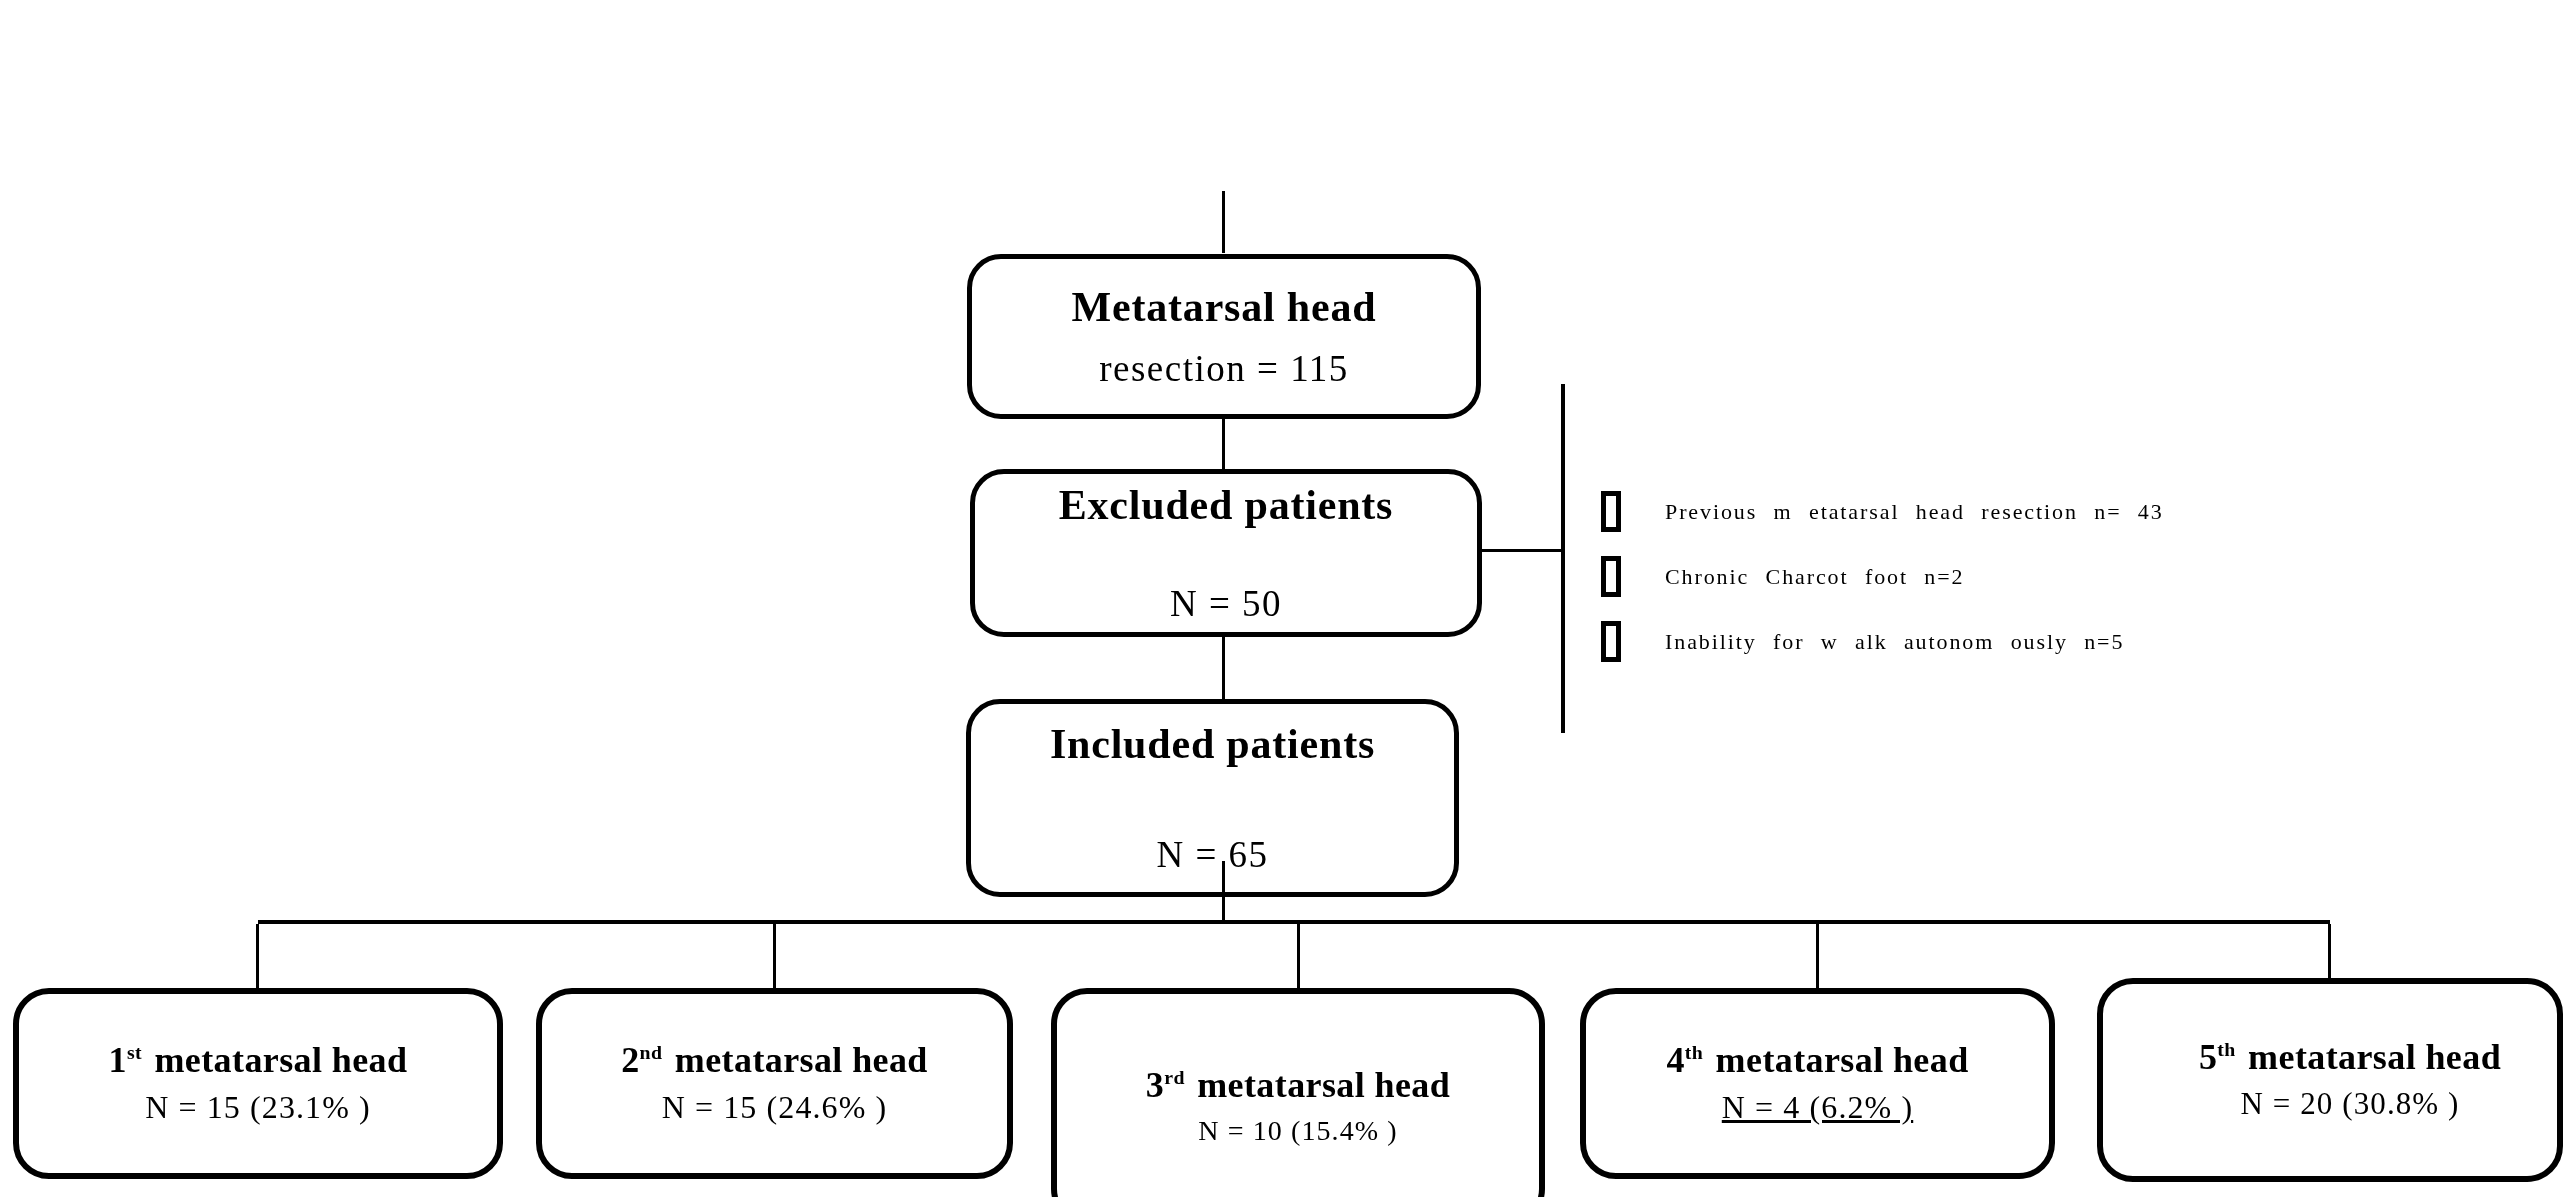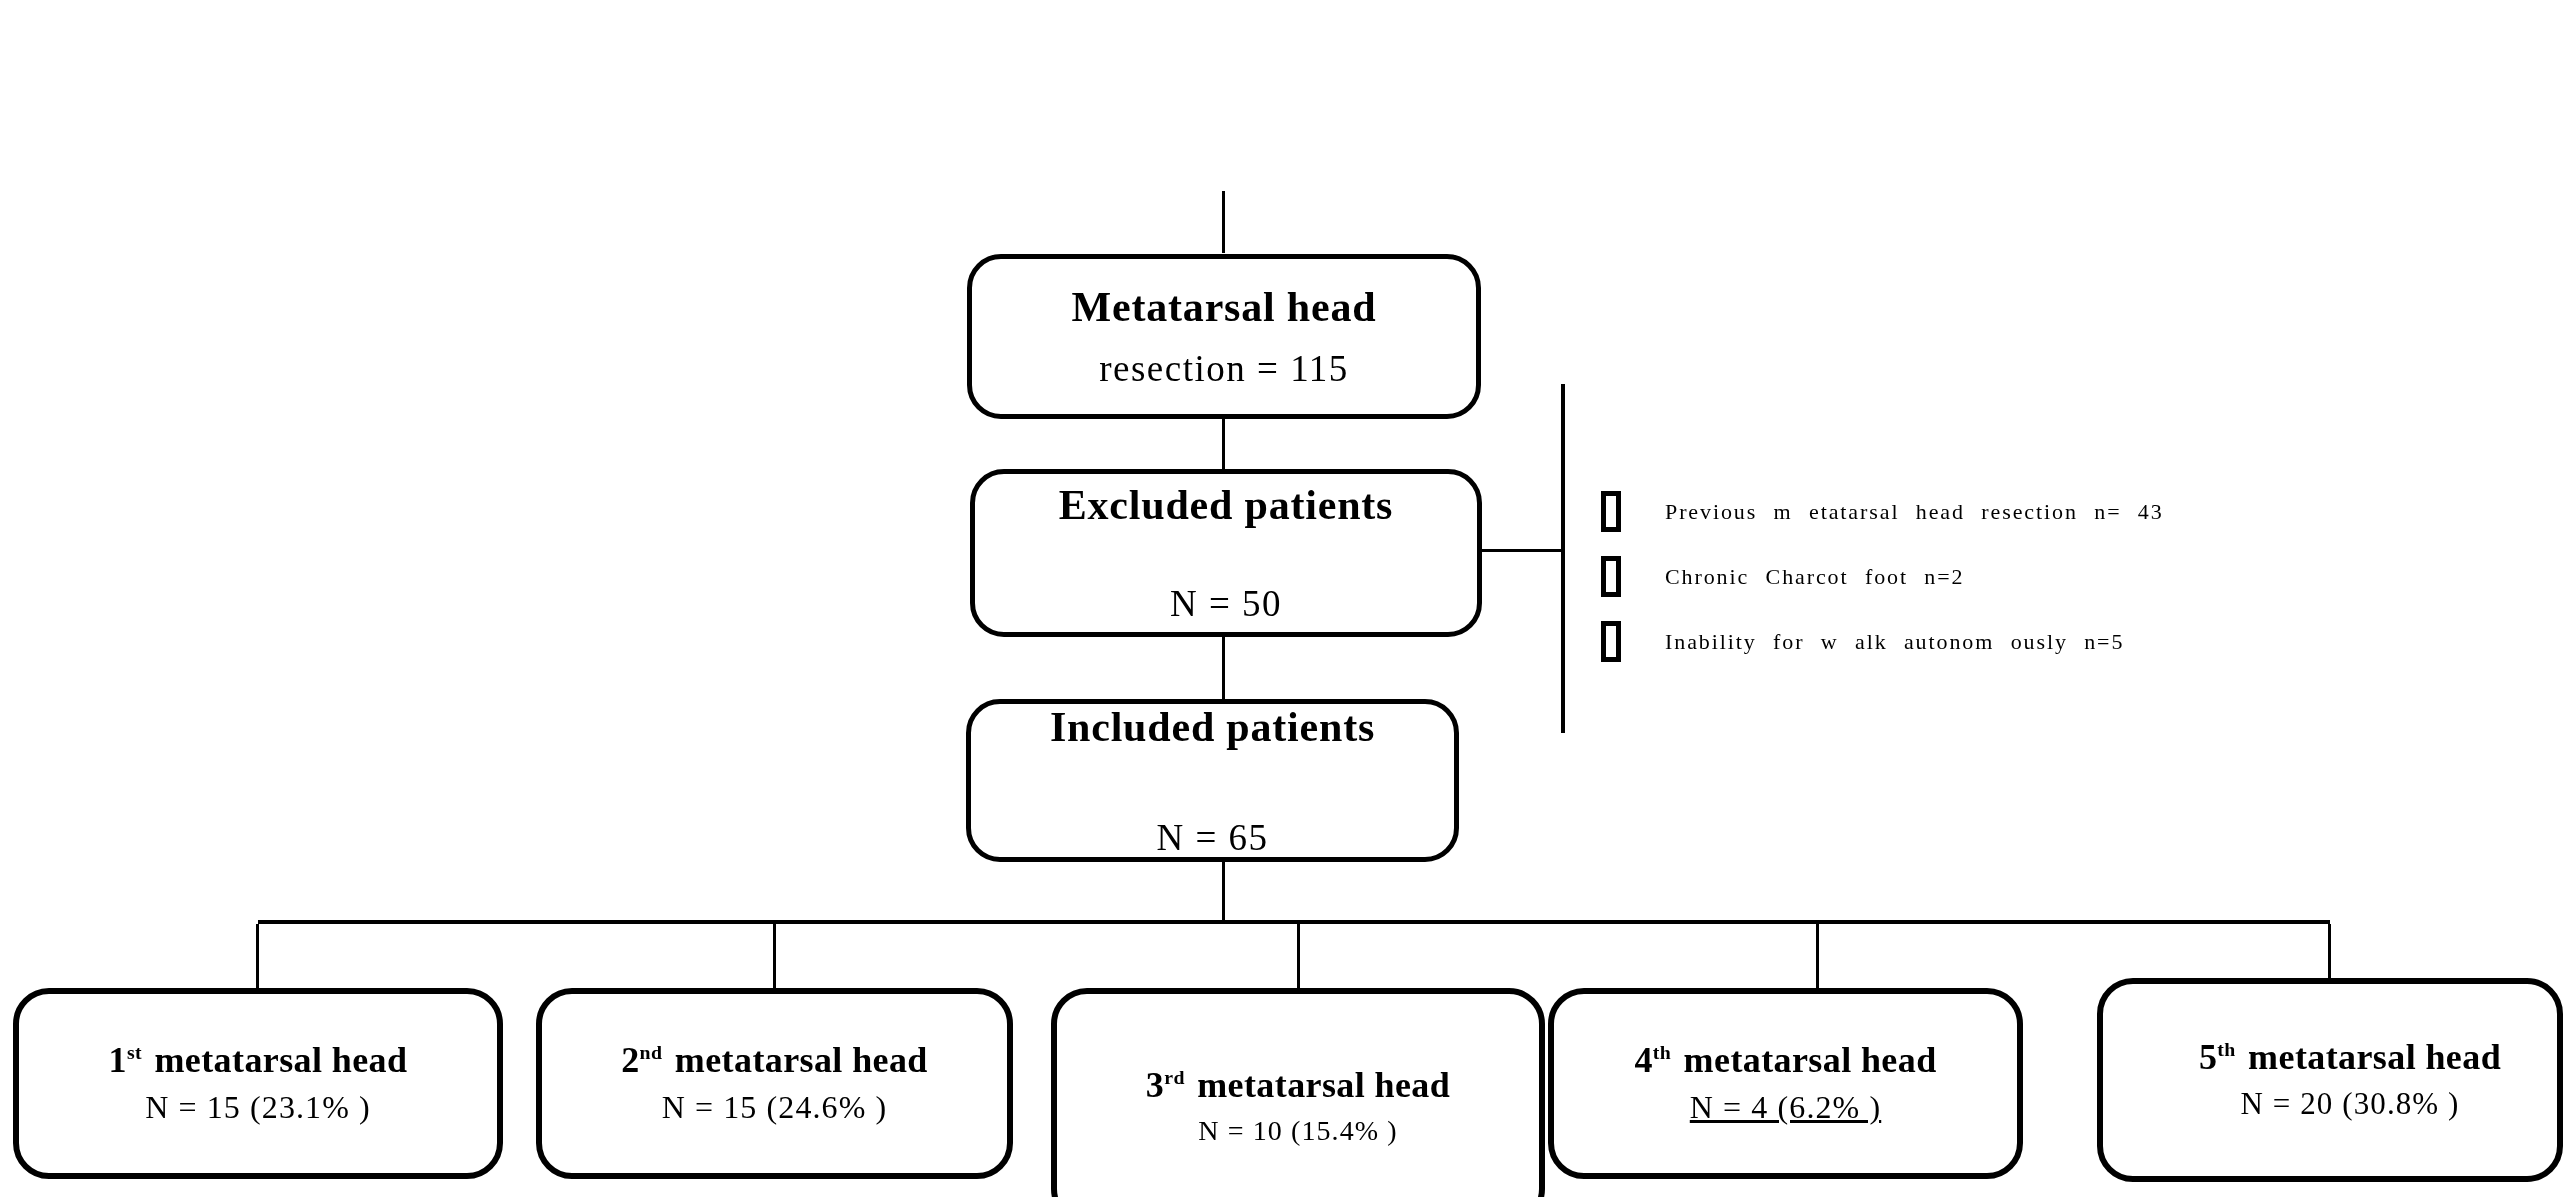--- a/index.html
+++ b/index.html
@@ -108,21 +108,21 @@
   <div class="box main-box" style="left:967px; top:254px; width:514px; height:165px;">
     <div class="box-title">Metatarsal head</div>
     <div class="box-value">resection = 115</div>
   </div>
 
   <div class="box main-box" style="left:970px; top:469px; width:512px; height:168px;gap:36px;">
     <div class="box-title">Excluded patients</div>
     <div class="box-value">N = 50</div>
   </div>
 
-  <div class="box main-box" style="left:966px; top:699px; width:493px; height:163px;gap:48px;">
+  <div class="box main-box" style="left:966px; top:699px; width:493px; height:198px;gap:48px;">
     <div class="box-title">Included patients</div>
     <div class="box-value">N = 65</div>
   </div>
 
   <div class="vline" style="left:1222px; top:191px; width:3px; height:62px;"></div>
   <div class="vline" style="left:1222px; top:419px; width:3px; height:50px;"></div>
   <div class="vline" style="left:1222px; top:637px; width:3px; height:62px;"></div>
   <div class="vline" style="left:1222px; top:861px; width:3px; height:62px;"></div>
 
   <div class="hline" style="left:1482px; top:549px; width:81px; height:3px;"></div>
@@ -164,21 +164,21 @@
     <div class="box-value">N = 15 (24.6% )</div>
   </div>
 
   <div class="box bottom-box bb3" style="left:1051px; top:988px; width:494px; height:237px;">
     <div class="box-title">
       <span>3</span><sup>rd</sup> <span>metatarsal head</span>
     </div>
     <div class="box-value">N = 10 (15.4% )</div>
   </div>
 
-  <div class="box bottom-box bb4" style="left:1548px; top:988px; width:475px; height:191px;">
+  <div class="box bottom-box bb4" style="left:1580px; top:988px; width:475px; height:191px;">
     <div class="box-title">
       <span>4</span><sup>th</sup> <span>metatarsal head</span>
     </div>
     <div class="box-value">N = 4 (6.2% )</div>
   </div>
 
   <div class="box bottom-box bb5" style="left:2097px; top:978px; width:466px; height:204px;padding-left:40px;">
     <div class="box-title">
       <span>5</span><sup>th</sup> <span>metatarsal head</span>
     </div>

